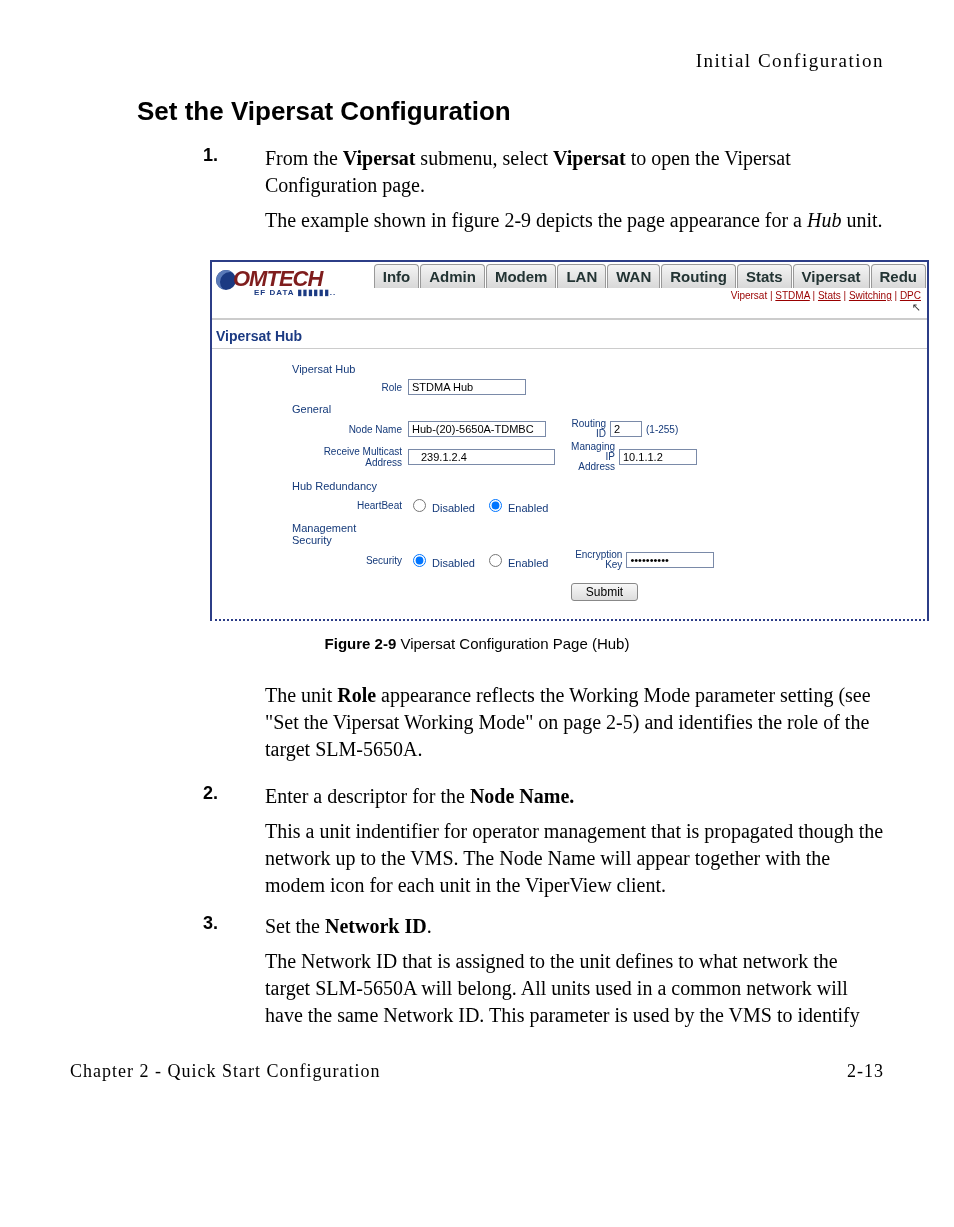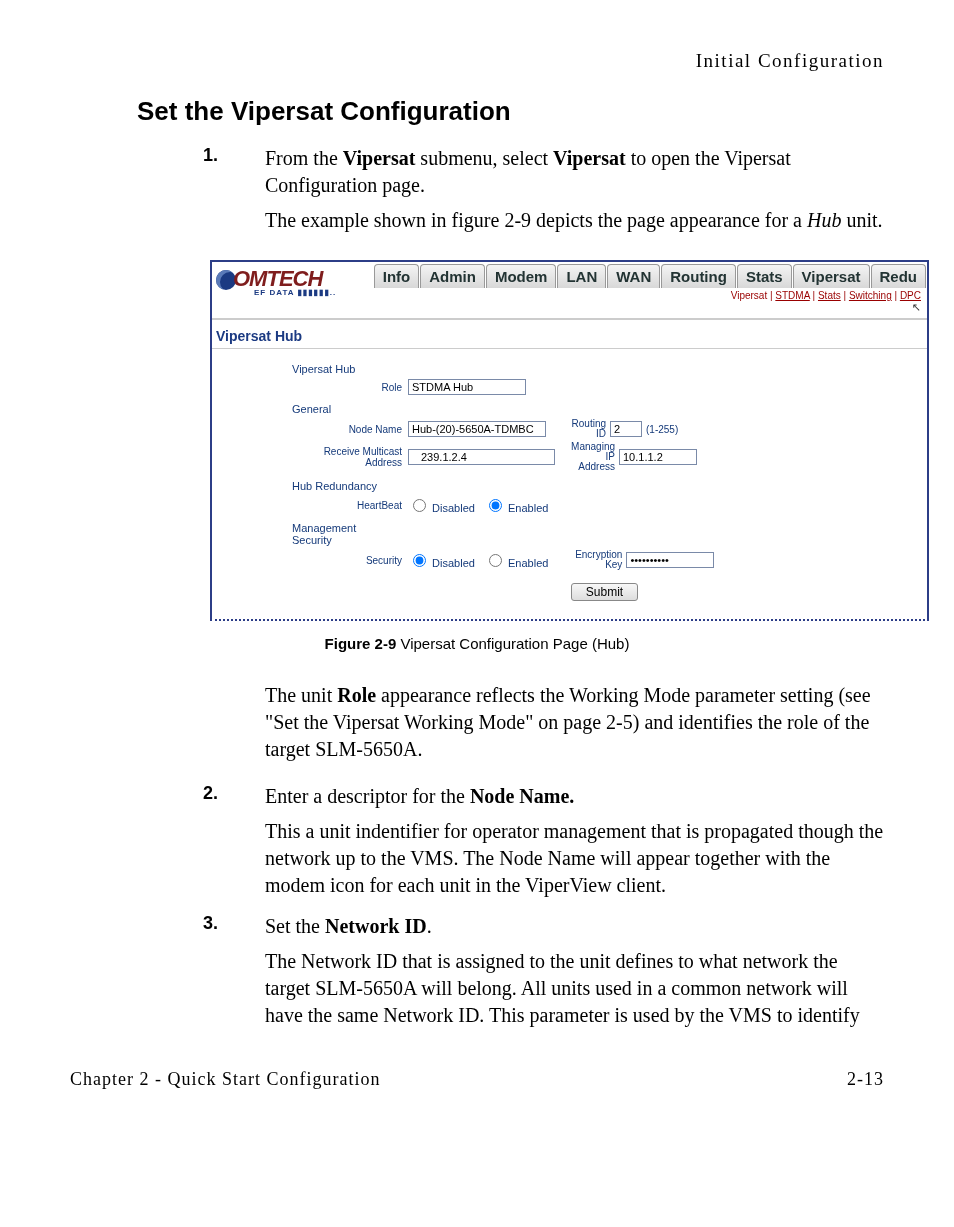--- a/index.html
+++ b/index.html
@@ -192,21 +192,21 @@
     font-family: Arial, Helvetica, sans-serif;
     font-size: 15px;
     margin: 12px 0 30px 0;
   }
   .figure-caption .bold { font-weight: bold; }
   .footer {
     display: flex;
     justify-content: space-between;
     font-size: 18px;
     letter-spacing: 1px;
-    margin-top: 40px;
+    margin-top: 32px;
   }
 </style>
 </head>
 <body>
 
 <div class="page">
   <div class="header-right">Initial Configuration</div>
 
   <div class="section-title">Set the Vipersat Configuration</div>
 

